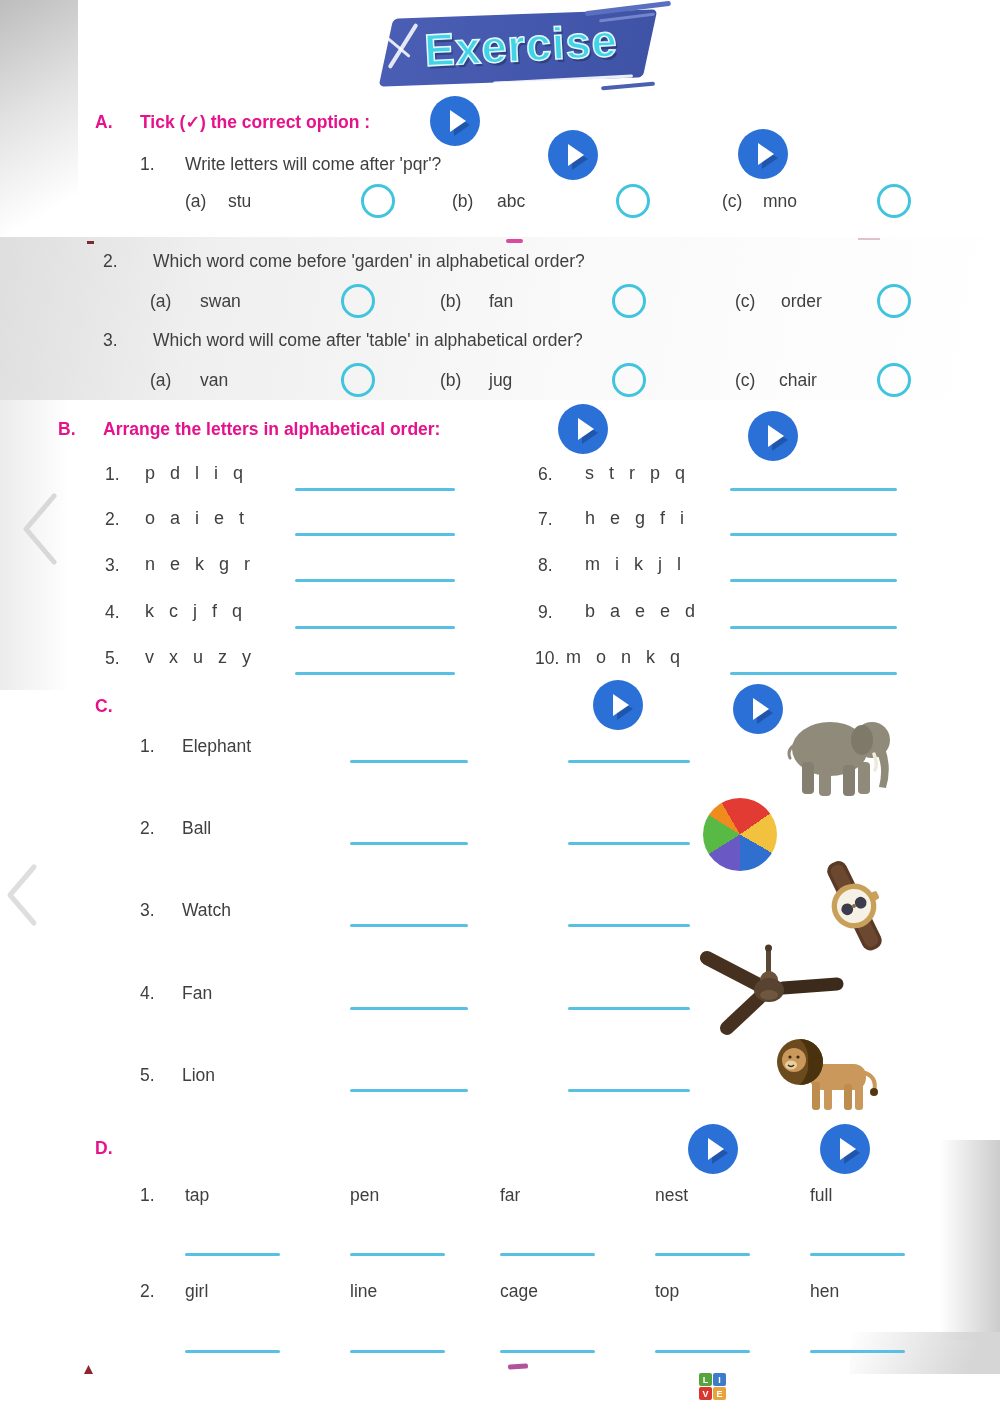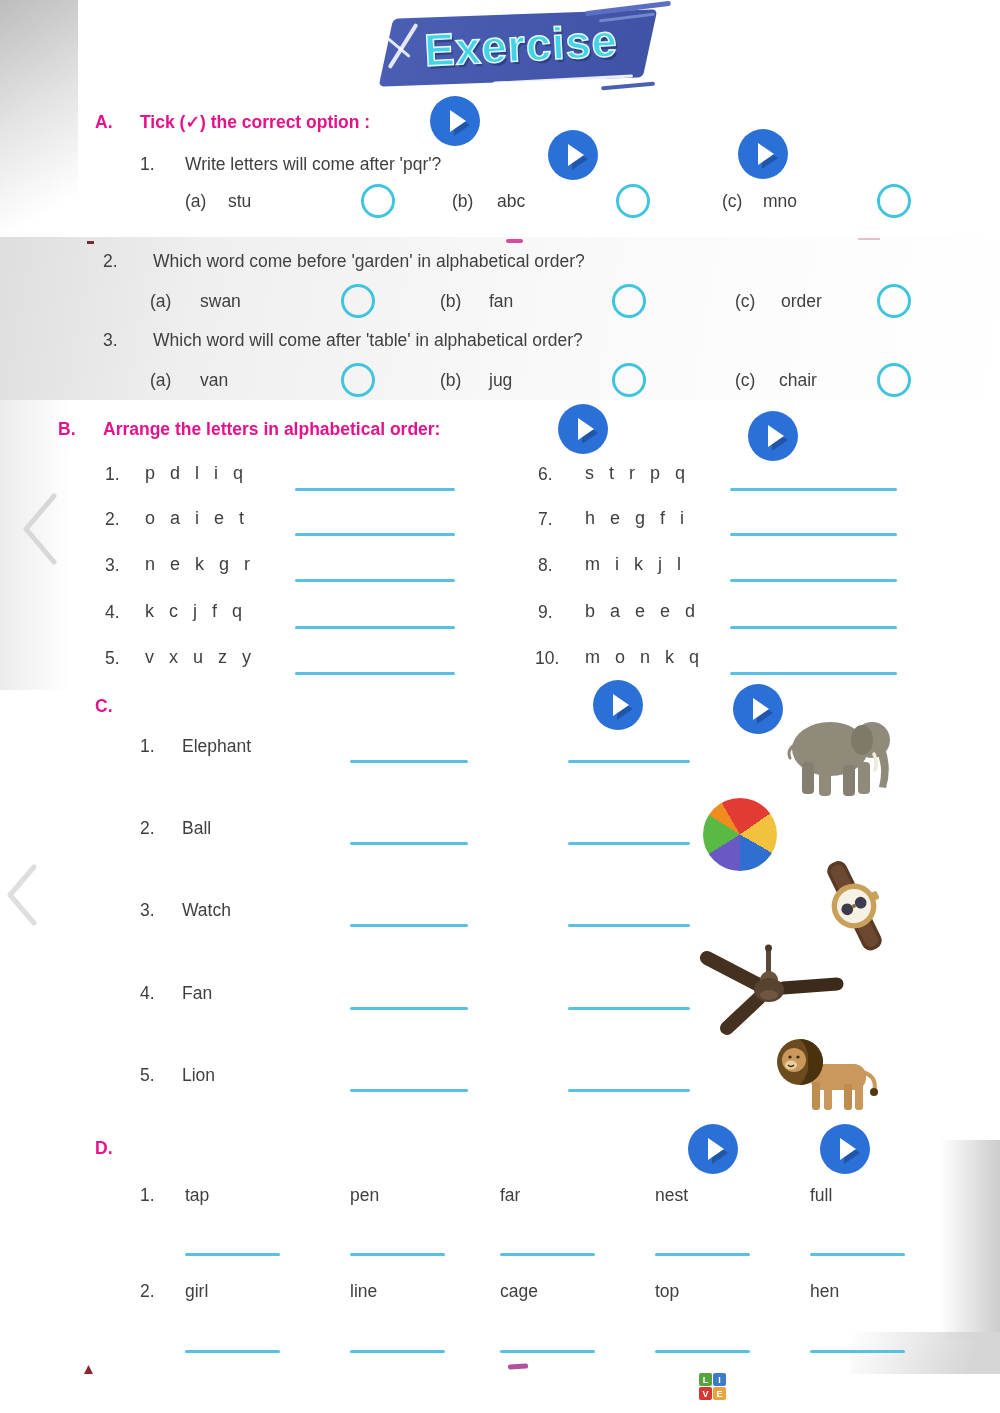--- a/index.html
+++ b/index.html
@@ -186,21 +186,21 @@
   <span class="t" style="left:538px;top:509px">7.</span>
   <span class="t letters" style="left:585px;top:508px">h e g f i</span>
   <div class="blank" style="left:730px;top:533px;width:167px"></div>
   <span class="t" style="left:538px;top:555px">8.</span>
   <span class="t letters" style="left:585px;top:554px">m i k j l</span>
   <div class="blank" style="left:730px;top:579px;width:167px"></div>
   <span class="t" style="left:538px;top:602px">9.</span>
   <span class="t letters" style="left:585px;top:601px">b a e e d</span>
   <div class="blank" style="left:730px;top:626px;width:167px"></div>
   <span class="t" style="left:535px;top:648px">10.</span>
-  <span class="t letters" style="left:585px;top:647px">m o n k q</span>
+  <span class="t letters" style="left:566px;top:647px">m o n k q</span>
   <div class="blank" style="left:730px;top:672px;width:167px"></div>
 
   <span class="t pink" style="left:95px;top:696px">C.</span>
   <div class="play" style="left:593px;top:680px">
       <span class="tri"></span>
     </div>
   <div class="play" style="left:733px;top:684px">
       <span class="tri"></span>
     </div>
 

